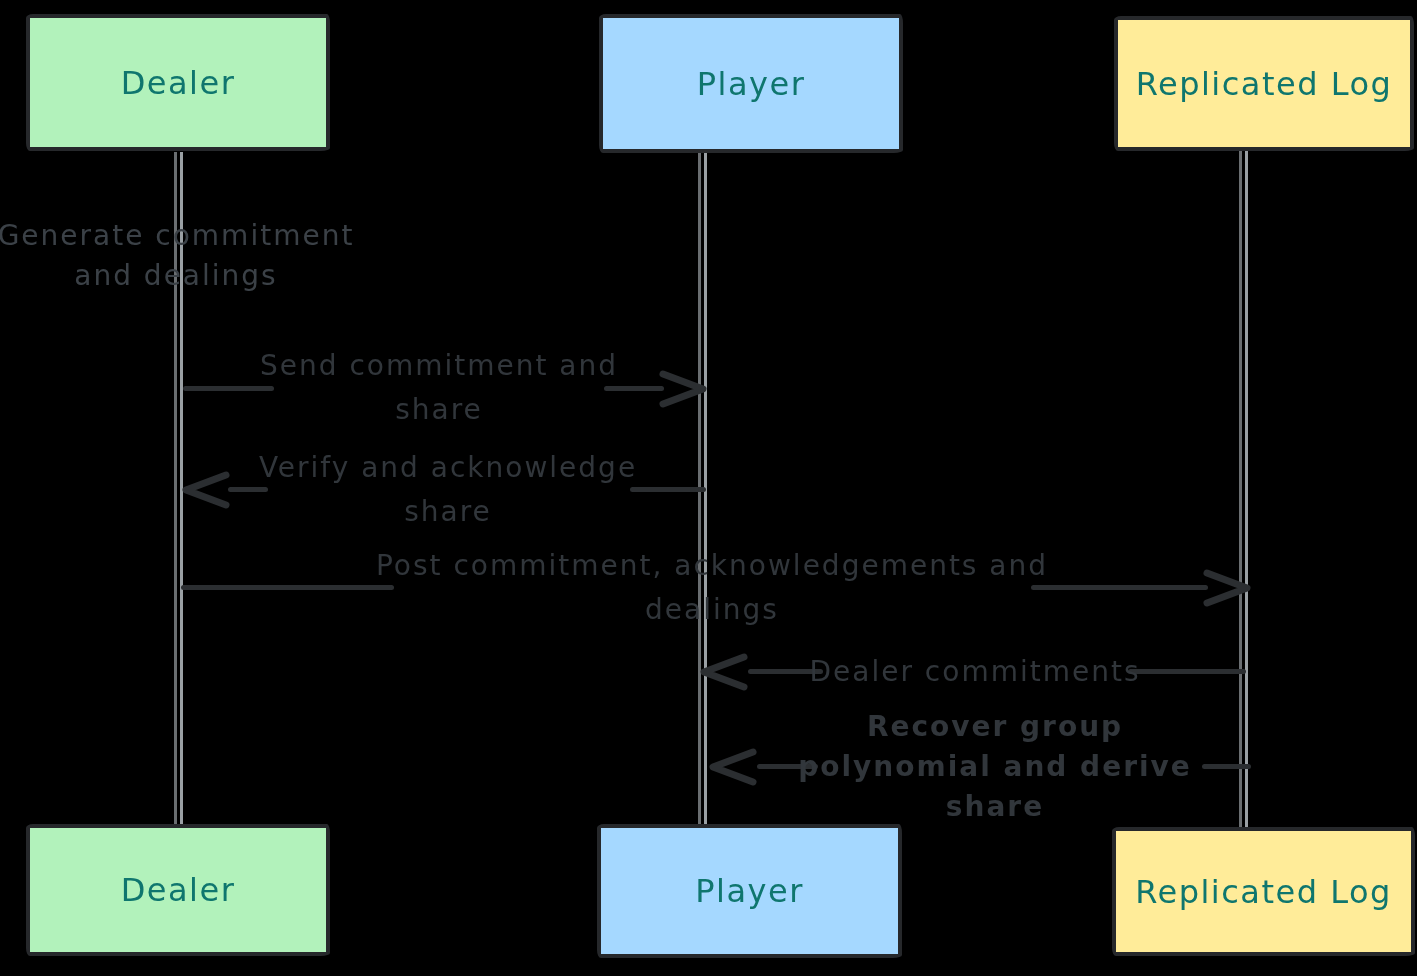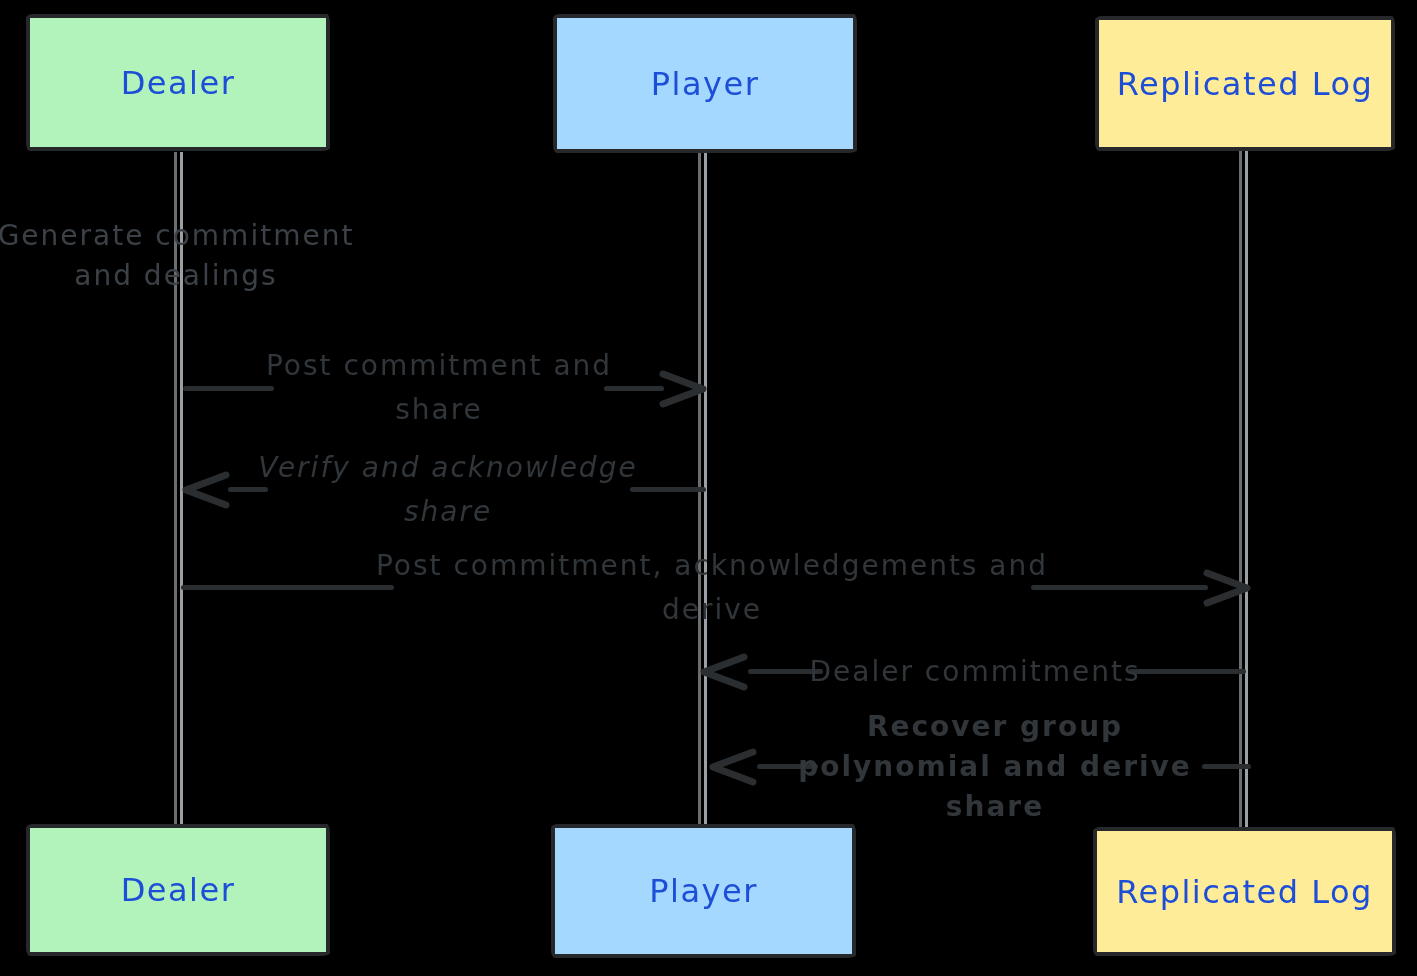--- a/index.html
+++ b/index.html
@@ -7,25 +7,25 @@
     position:relative;width:1417px;height:976px;background:#000000;
     overflow:hidden;font-family:"DejaVu Sans",sans-serif;
   }
   
   .box{
     position:absolute;display:flex;align-items:center;justify-content:center;
     border:4.5px solid #26282b;box-sizing:border-box;
     border-radius:7px 3px 9px 4px / 4px 9px 3px 8px;
   }
   .box .box-label{
-    font-size:32px;letter-spacing:1.5px;color:#1d4ed8;font-weight:500;
+    font-size:32px;letter-spacing:1.5px;color:#0f766e;font-weight:500;
   }
   .fill-green{background:#b2f2bb;}
-  .fill-blue{background:#a5d8ff;}
-  .fill-yellow{background:#ffec99;}
+  .fill-blue{background:#a5d8ff;margin-left:46px;}
+  .fill-yellow{background:#ffec99;margin-left:19px;}
   
   .lifeline{position:absolute;width:2.5px;background:#9aa0a4;}
   .lifeline.twin{background:#84898d;opacity:.8;}
   
   .shaft{position:absolute;height:5px;background:#2b2e31;border-radius:3px;}
   .ah{position:absolute;}
   .mlabel{
     position:absolute;transform:translate(-50%,-50%);
     color:#31363b;font-size:28px;letter-spacing:2px;line-height:44px;
     white-space:pre-line;text-align:center;
@@ -67,42 +67,42 @@
 
   <div class="mlabel lh40 note-text" style="left:176px;top:256px;">Generate commitment
 and dealings</div>
 
   <div>
     <div class="shaft" style="left:183px;top:386px;width:91px;"></div>
     <div class="shaft" style="left:604px;top:386px;width:60px;"></div>
     <svg class="ah" style="left:656px;top:369px;" width="52" height="40" viewBox="0 0 52 40">
       <path d="M7 5 L47 20 L7 35" fill="none" stroke="#2b2e31" stroke-width="7" stroke-linecap="round" stroke-linejoin="round"></path>
     </svg>
-    <div class="mlabel" style="left:439px;top:388px;">Post commitment and
+    <div class="mlabel" style="left:439px;top:388px;">Send commitment and
 share</div>
   </div>
 
   <div>
     <svg class="ah" style="left:181px;top:470px;" width="52" height="40" viewBox="0 0 52 40">
       <path d="M45 5 L5 20 L45 35" fill="none" stroke="#2b2e31" stroke-width="7" stroke-linecap="round" stroke-linejoin="round"></path>
     </svg>
     <div class="shaft" style="left:228px;top:487px;width:40px;"></div>
     <div class="shaft" style="left:630px;top:487px;width:76px;"></div>
-    <div class="mlabel" style="left:448px;top:490px;font-style:italic;">Verify and acknowledge
+    <div class="mlabel" style="left:448px;top:490px;">Verify and acknowledge
 share</div>
   </div>
 
   <div>
     <div class="shaft" style="left:181px;top:585px;width:213px;"></div>
     <div class="shaft" style="left:1031px;top:585px;width:177px;"></div>
     <svg class="ah" style="left:1200px;top:568px;" width="52" height="40" viewBox="0 0 52 40">
       <path d="M7 5 L47 20 L7 35" fill="none" stroke="#2b2e31" stroke-width="7" stroke-linecap="round" stroke-linejoin="round"></path>
     </svg>
     <div class="mlabel" style="left:712px;top:588px;">Post commitment, acknowledgements and
-derive</div>
+dealings</div>
   </div>
 
   <div>
     <svg class="ah" style="left:699px;top:652px;" width="52" height="40" viewBox="0 0 52 40">
       <path d="M45 5 L5 20 L45 35" fill="none" stroke="#2b2e31" stroke-width="7" stroke-linecap="round" stroke-linejoin="round"></path>
     </svg>
     <div class="shaft" style="left:748px;top:669px;width:75px;"></div>
     <div class="shaft" style="left:1128px;top:669px;width:118px;"></div>
     <div class="mlabel" style="left:975px;top:672px;">Dealer commitments</div>
   </div>

